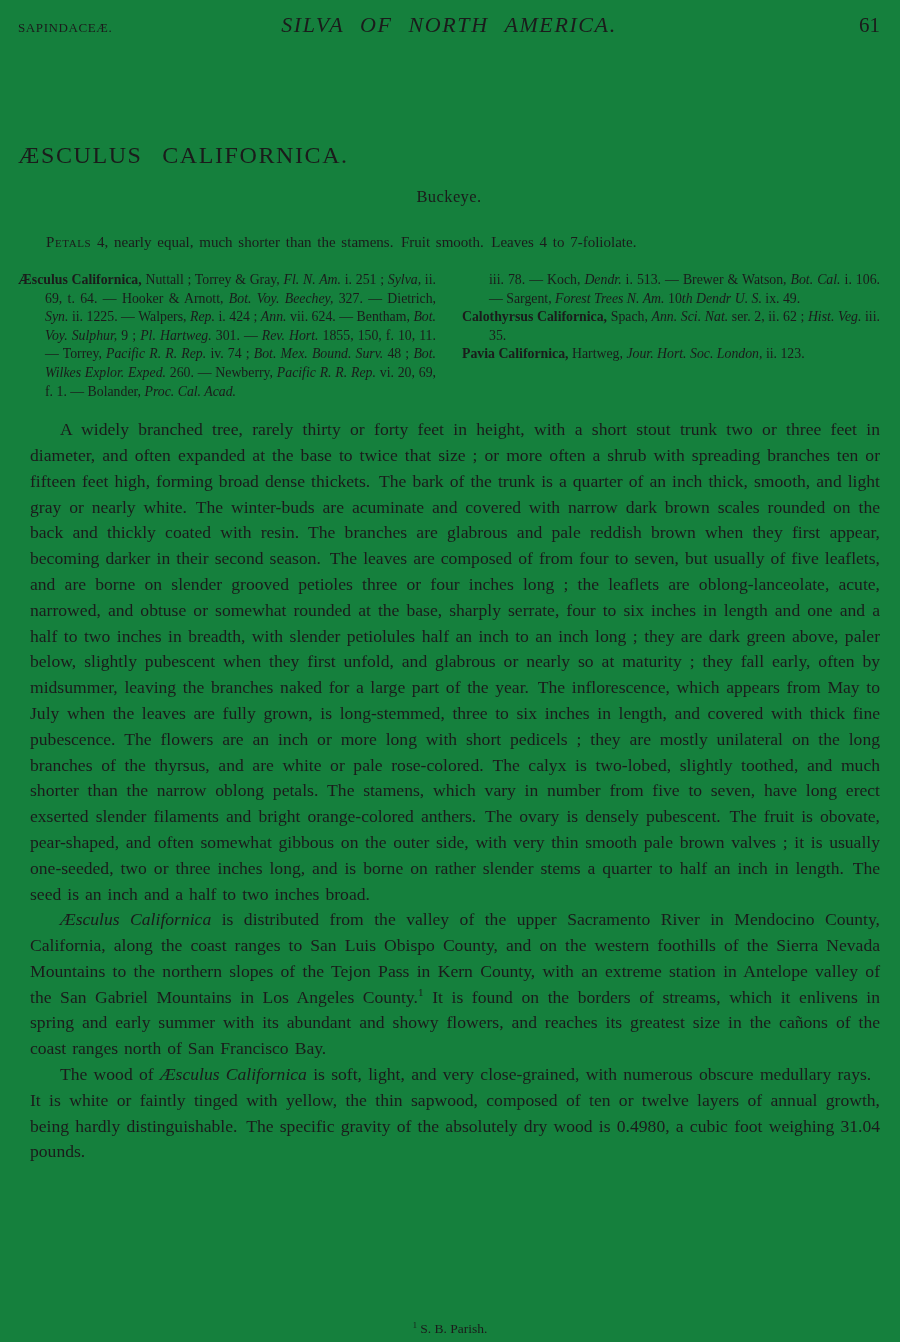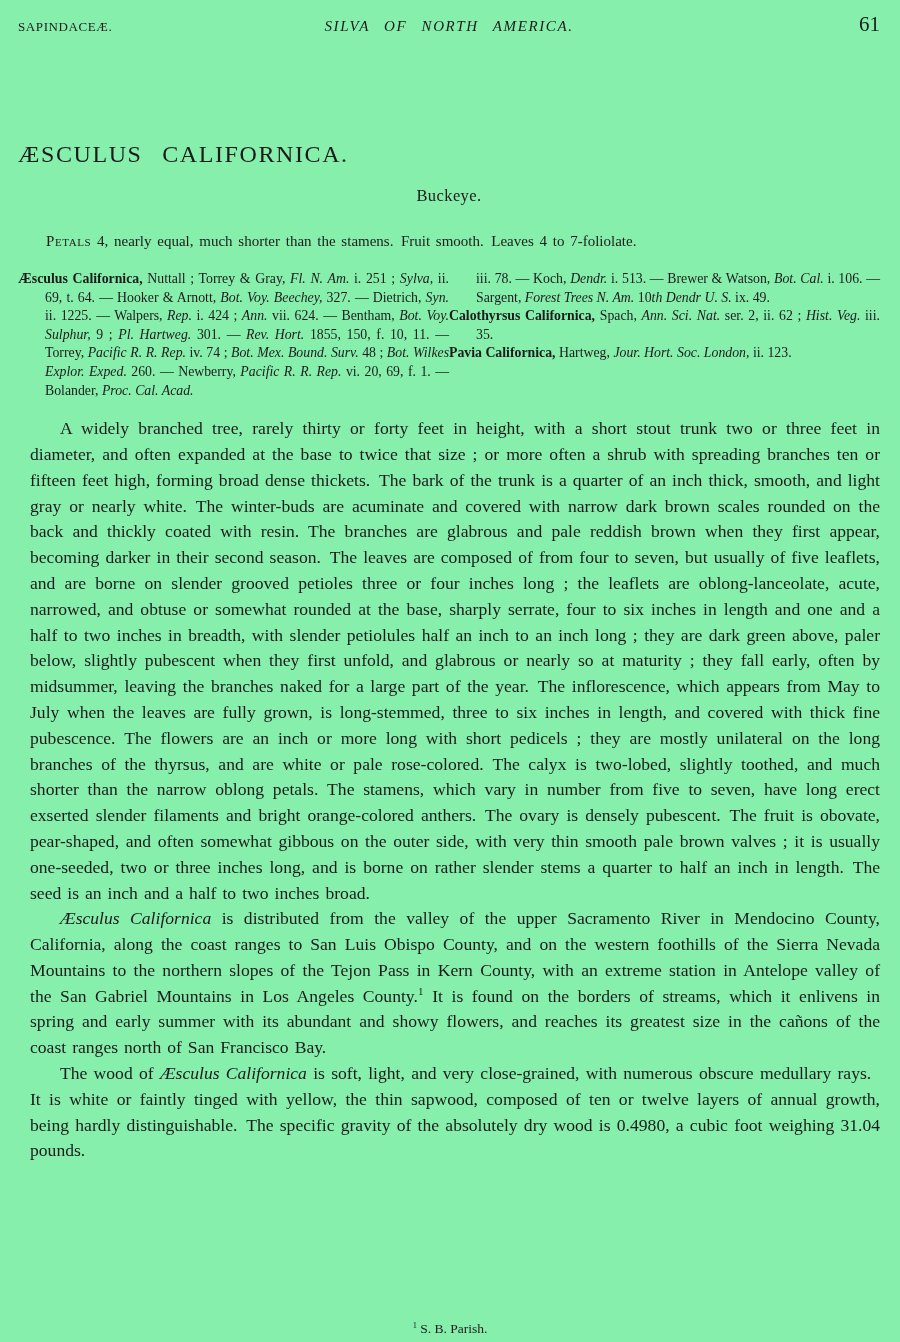--- a/index.html
+++ b/index.html
@@ -1,34 +1,34 @@
 <!DOCTYPE html>
 <html><head>
 <meta charset="utf-8">
 <style>
   html,body { margin:0; padding:0; background:#e8e8e4; }
   .page {
     position:relative;
     width:900px; height:1342px;
     margin:0 auto;
-    background:#86efac;
+    background:#15803d;
     color:#1b1b1b;
     font-family:"Liberation Serif","DejaVu Serif",serif;
     box-sizing:border-box;
     padding:12px 20px 0 18px;
     overflow:hidden;
   }
   
   .running-head {
     display:grid;
     grid-template-columns:1fr auto 1fr;
     align-items:baseline;
   }
   .rh-left  { justify-self:start; font-size:13px; letter-spacing:0.6px; }
-  .rh-center{ justify-self:center; font-style:italic; font-size:15px; letter-spacing:1.6px; word-spacing:9px; }
+  .rh-center{ justify-self:center; font-style:italic; font-size:22px; letter-spacing:1.6px; word-spacing:9px; }
   .rh-right { justify-self:end; font-size:21px; }
 
   .title {
     margin:104px 0 0 0;
     font-size:24px; font-weight:400;
     letter-spacing:1.6px; word-spacing:12px;
   }
   .subtitle {
     margin:18px 0 0 0;
     text-align:center;
@@ -38,21 +38,21 @@
 
   .lead {
     margin:22px 0 0 0;
     font-size:15px; line-height:27px;
     text-align:justify; text-indent:28px;
     word-spacing:2px;
   }
 
   .synonymy {
     margin:15px 0 0 0;
-    display:flex; 
+    display:flex; gap:26px;
     font-size:13.8px; line-height:18.6px;
     text-align:justify;
   }
   .synonymy .col { flex:1; min-width:0; }
   .entry { margin:0; padding-left:27px; text-indent:-27px; }
   .entry.cont { text-indent:0; }
 
   .body-text {
     margin:16px 0 0 12px;
     font-size:17.6px; line-height:25.8px;

